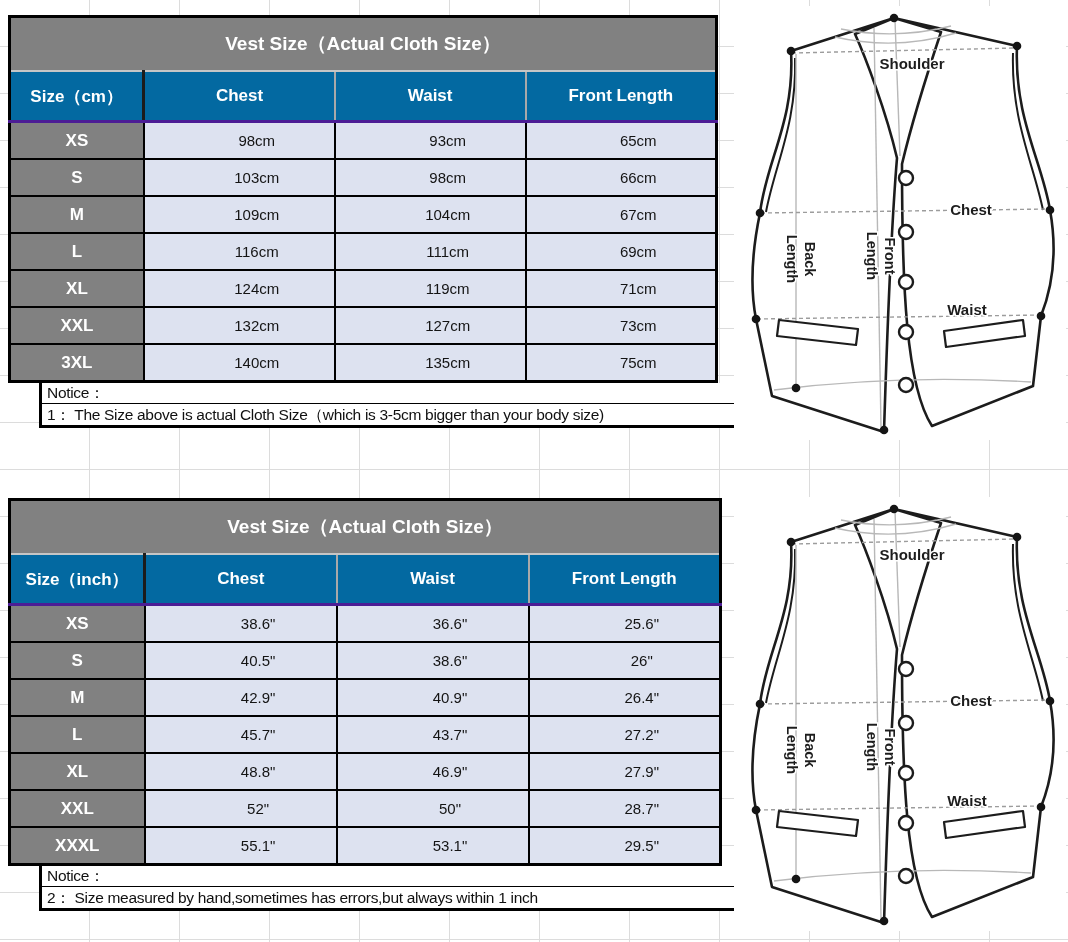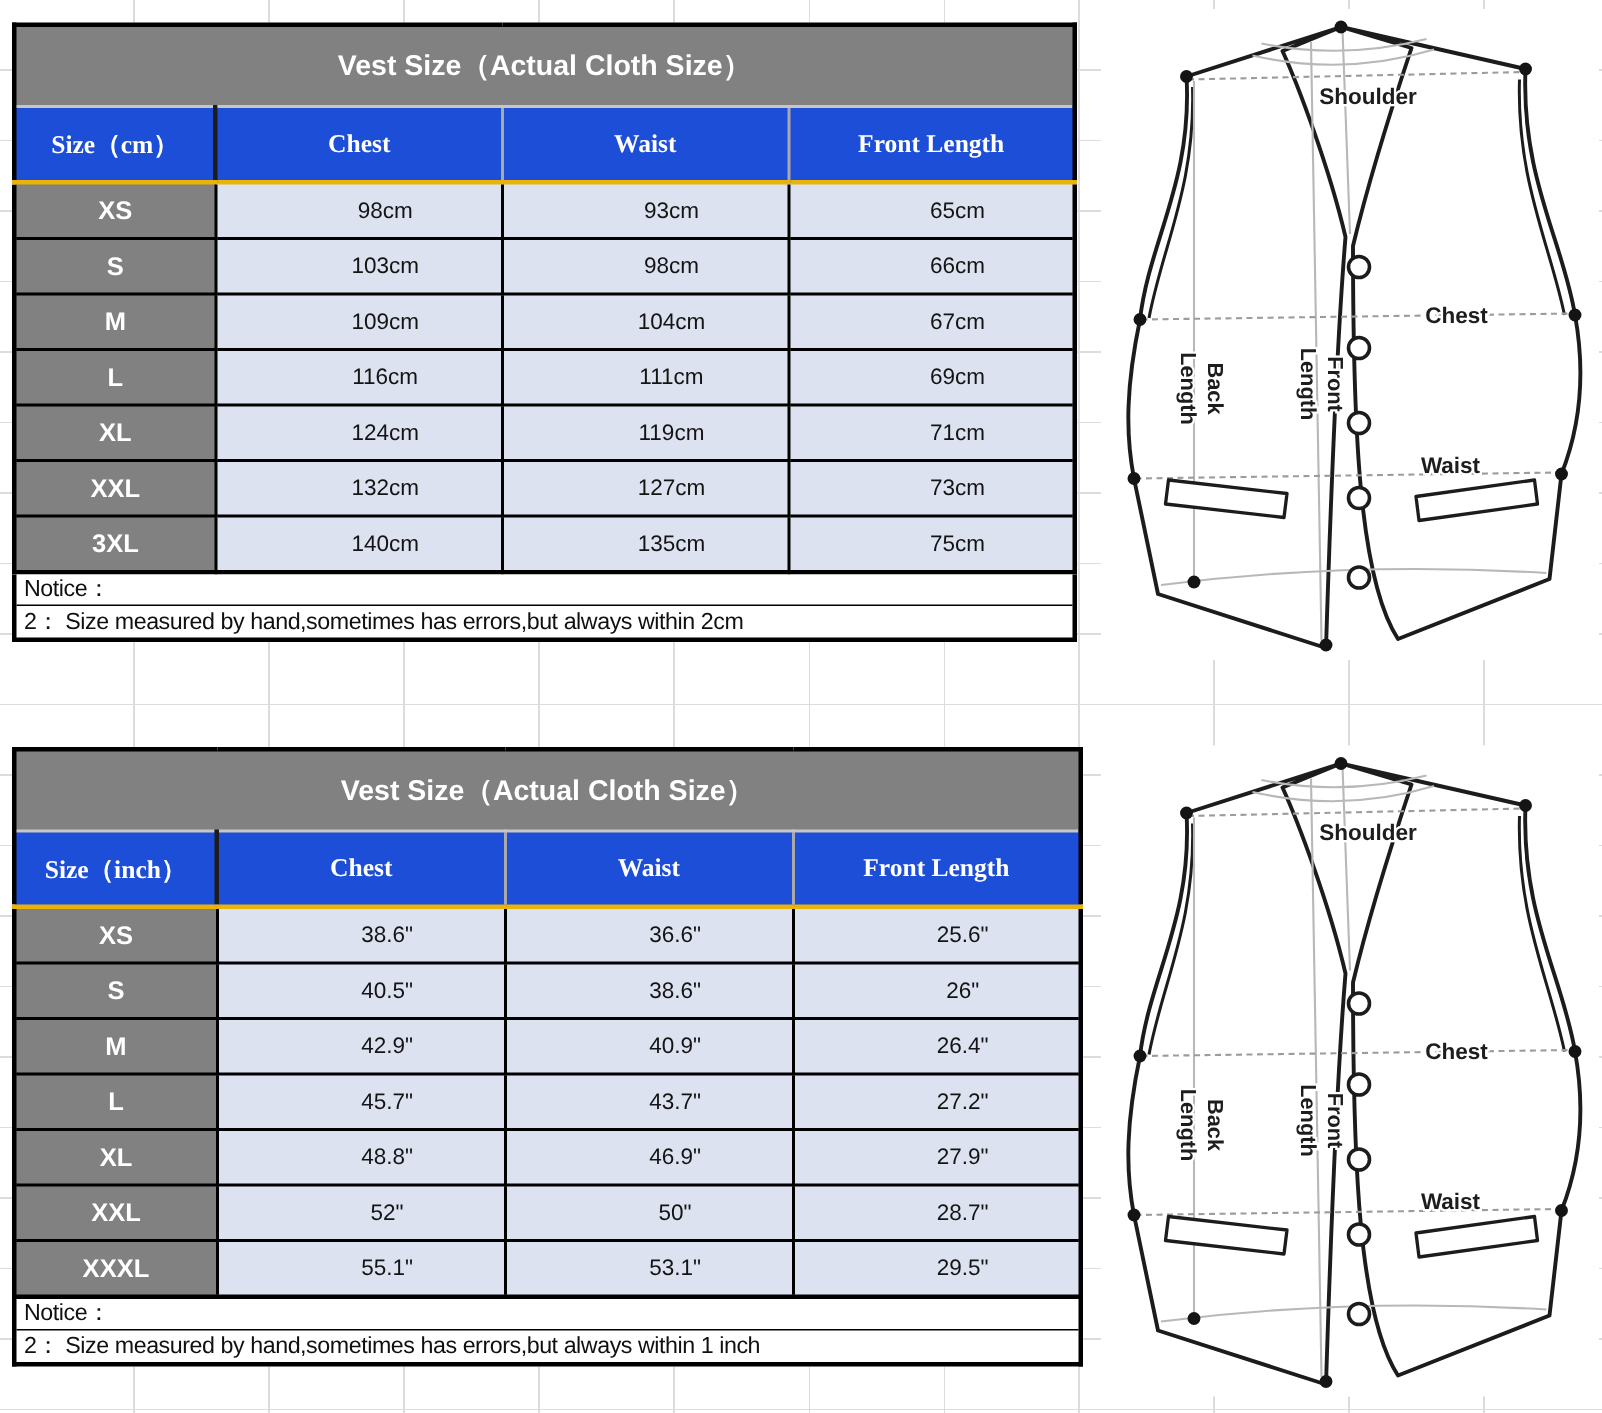--- a/index.html
+++ b/index.html
@@ -24,33 +24,32 @@
   }
   .t-cm  table{width:710px;}
   .t-in  table{width:714px;}
   .title-row td{
     background:#818181;color:#fff;font-weight:bold;font-size:19px;
     text-align:center;height:50px;
     border-bottom:2px solid #c6c6c6;
     margin-top:20px;
   }
   .header-row th{
-    background:#1d4ed8;color:#fff;font-weight:bold;font-size:17px;
+    background:#0369a1;color:#fff;font-weight:bold;font-size:17px;
     text-align:center;height:46px;
-    border-bottom:3px solid #eab308;
-    font-family:Liberation Serif, serif;
+    border-bottom:3px solid #4c1d95;
   }
   .header-row th + th{border-left:2px solid #a9a9a9;}
   .header-row th.first-sep{border-left:3px solid #1c1c1c;}
   .data-row td{border:2px solid #000;height:33px;text-align:center;}
   .size-cell{background:#818181;color:#fff;font-weight:bold;font-size:17px;}
   .val-cell{background:#dde2f0;color:#141414;font-size:15px;padding-left:36px;}
   .notice{
     border:3px solid #000;border-top:none;background:#fff;color:#101010;
-    font-size:15.5px;letter-spacing:-0.3px;
+    font-size:15.5px;letter-spacing:-0.3px;margin-left:31px;
   }
   .notice > div{padding:1px 0 1px 5px;}
   .notice .notice-heading{height:18px;line-height:18px;}
   .notice .notice-line{border-top:1px solid #000;height:19px;line-height:19px;}
   .diagram{
     position:absolute;left:734px;width:332px;height:434px;background:#fff;
   }
   .diagram svg{display:block;width:332px;height:434px;}
   .vest-outline{fill:#ffffff;stroke:#1c1c1c;stroke-width:2.6;stroke-linejoin:round;}
   .vest-inner{fill:none;stroke:#1c1c1c;stroke-width:2;}
@@ -129,21 +128,21 @@
       <tr class="data-row">
             <td class="size-cell">3XL</td>
             <td class="val-cell">140cm</td>
             <td class="val-cell">135cm</td>
             <td class="val-cell">75cm</td>
           </tr>
       </tbody>
     </table>
     <div class="notice" style="width:704px;">
       <div class="notice-heading">Notice：</div>
-      <div class="notice-line">2： Size measured by hand,sometimes has errors,but always within 2cm</div>
+      <div class="notice-line">1： The Size above is actual Cloth Size（which is 3-5cm bigger than your body size)</div>
     </div>
   </section>
 
   <div class="diagram" style="top:6px;">
     <svg viewBox="0 0 332 434">
       <path class="vest-outline" d="M 160,12 L 57,45 C 61,115 32,155 26,207 C 17,250 16,282 22,313 L 38,390 L 150,426 C 153,330 157,225 163,152 C 152,105 131,50 121,28 Z"></path>
       <path class="vest-outline" d="M 160,12 L 283,40 C 280,112 308,155 316,204 C 324,248 318,282 307,310 L 299,380 L 198,420 C 172,380 168,280 168,158 C 179,112 197,56 207,26 Z"></path>
       <path class="vest-inner" d="M 61,52 C 63,118 41,158 32,206"></path>
       <path class="vest-inner" d="M 279,47 C 277,114 299,156 309,204"></path>
       <path class="guide-solid" d="M 62,48 L 62,382"></path>

